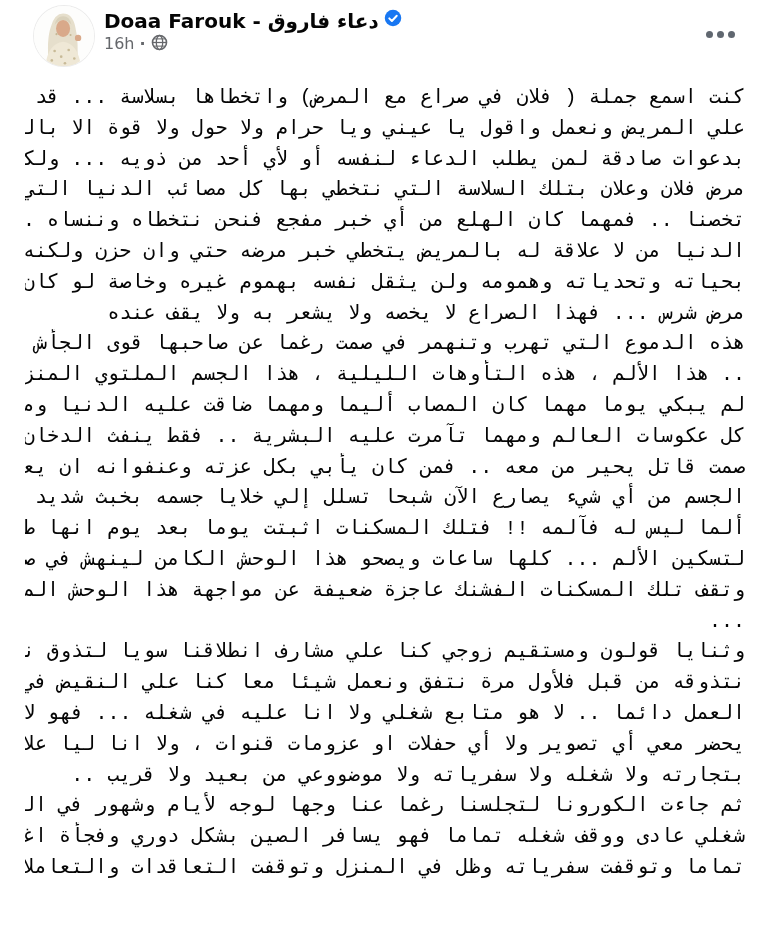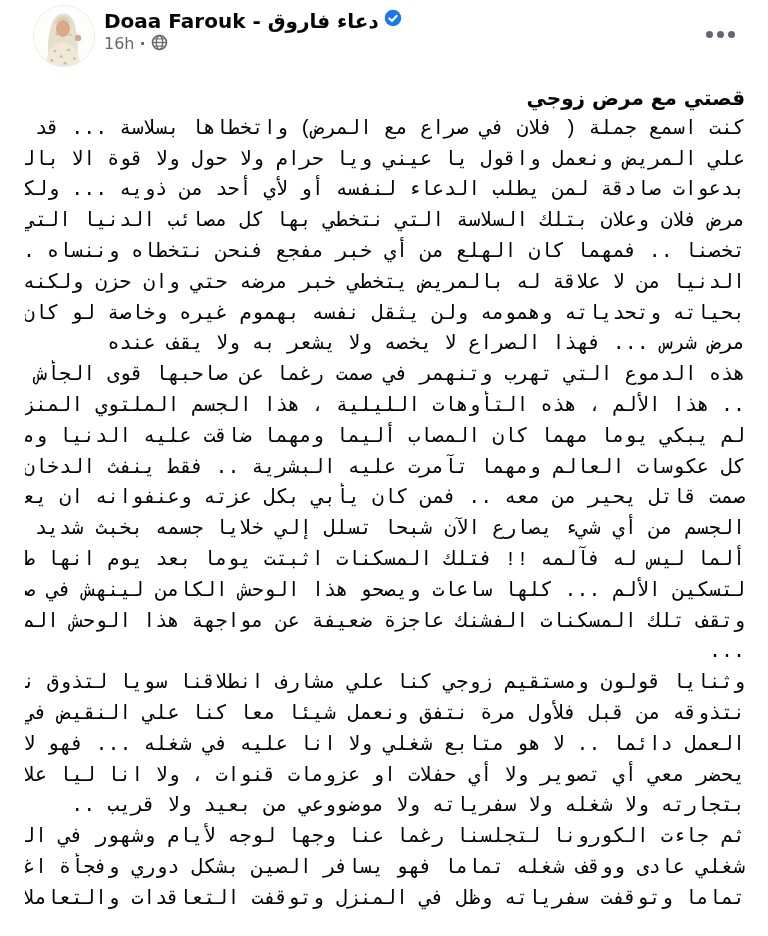--- a/index.html
+++ b/index.html
@@ -166,21 +166,20 @@
     <div class="more-button">
       <div class="ellipsis">
         <span></span>
           <span></span>
           <span></span>
       </div>
     </div>
   </div>
 
   <div class="post-body">
-    <div class="post-title">قصتي مع مرض زوجي</div>
     <div>
         <div class="post-line">كنت اسمع جملة ( فلان في صراع مع المرض) واتخطاها بسلاسة ... قد أحزن</div>
         <div class="post-line">علي المريض ونعمل واقول يا عيني ويا حرام ولا حول ولا قوة الا بالله وقد ادعو</div>
         <div class="post-line">بدعوات صادقة لمن يطلب الدعاء لنفسه أو لأي أحد من ذويه ... ولكنني أتخطي</div>
         <div class="post-line">مرض فلان وعلان بتلك السلاسة التي نتخطي بها كل مصائب الدنيا التي لا</div>
         <div class="post-line">تخصنا .. فمهما كان الهلع من أي خبر مفجع فنحن نتخطاه وننساه ... هذه هي</div>
         <div class="post-line">الدنيا من لا علاقة له بالمريض يتخطي خبر مرضه حتي وان حزن ولكنه مشغول</div>
         <div class="post-line">بحياته وتحدياته وهمومه ولن يثقل نفسه بهموم غيره وخاصة لو كان صراعا مع</div>
         <div class="post-line">مرض شرس ... فهذا الصراع لا يخصه ولا يشعر به ولا يقف عنده</div>
         <div class="post-line">هذه الدموع التي تهرب وتنهمر في صمت رغما عن صاحبها قوى الجأش الذى</div>

